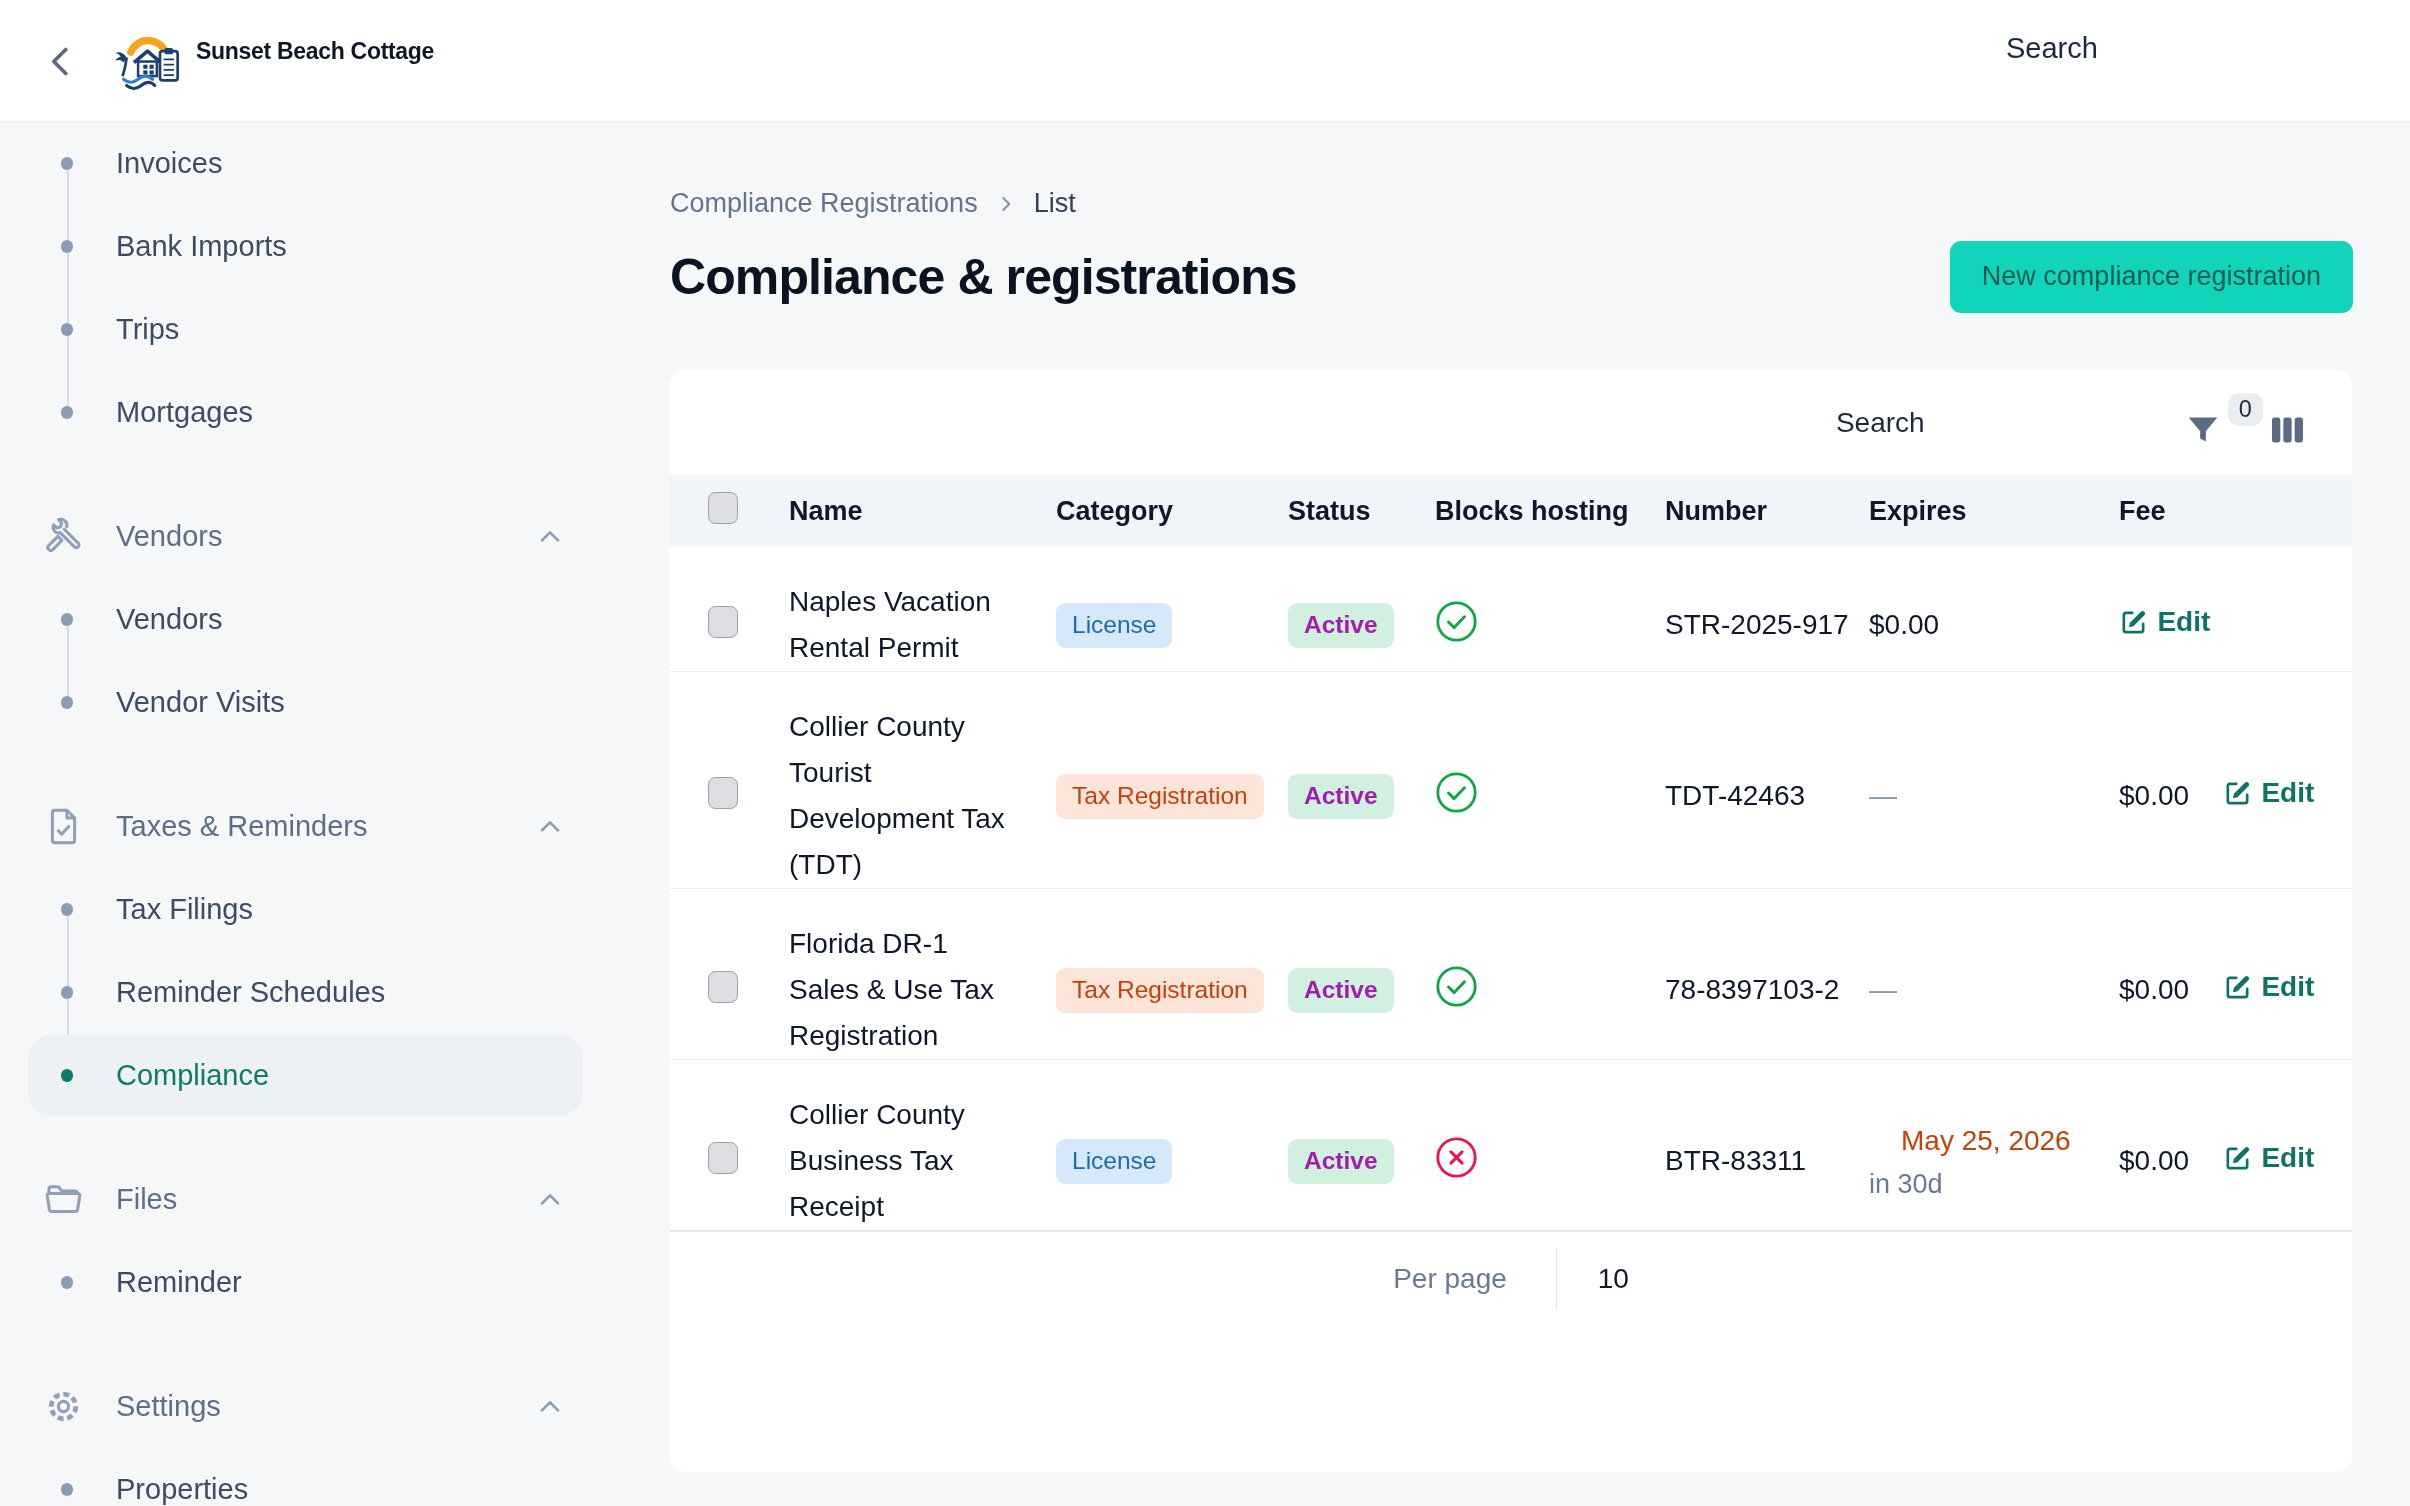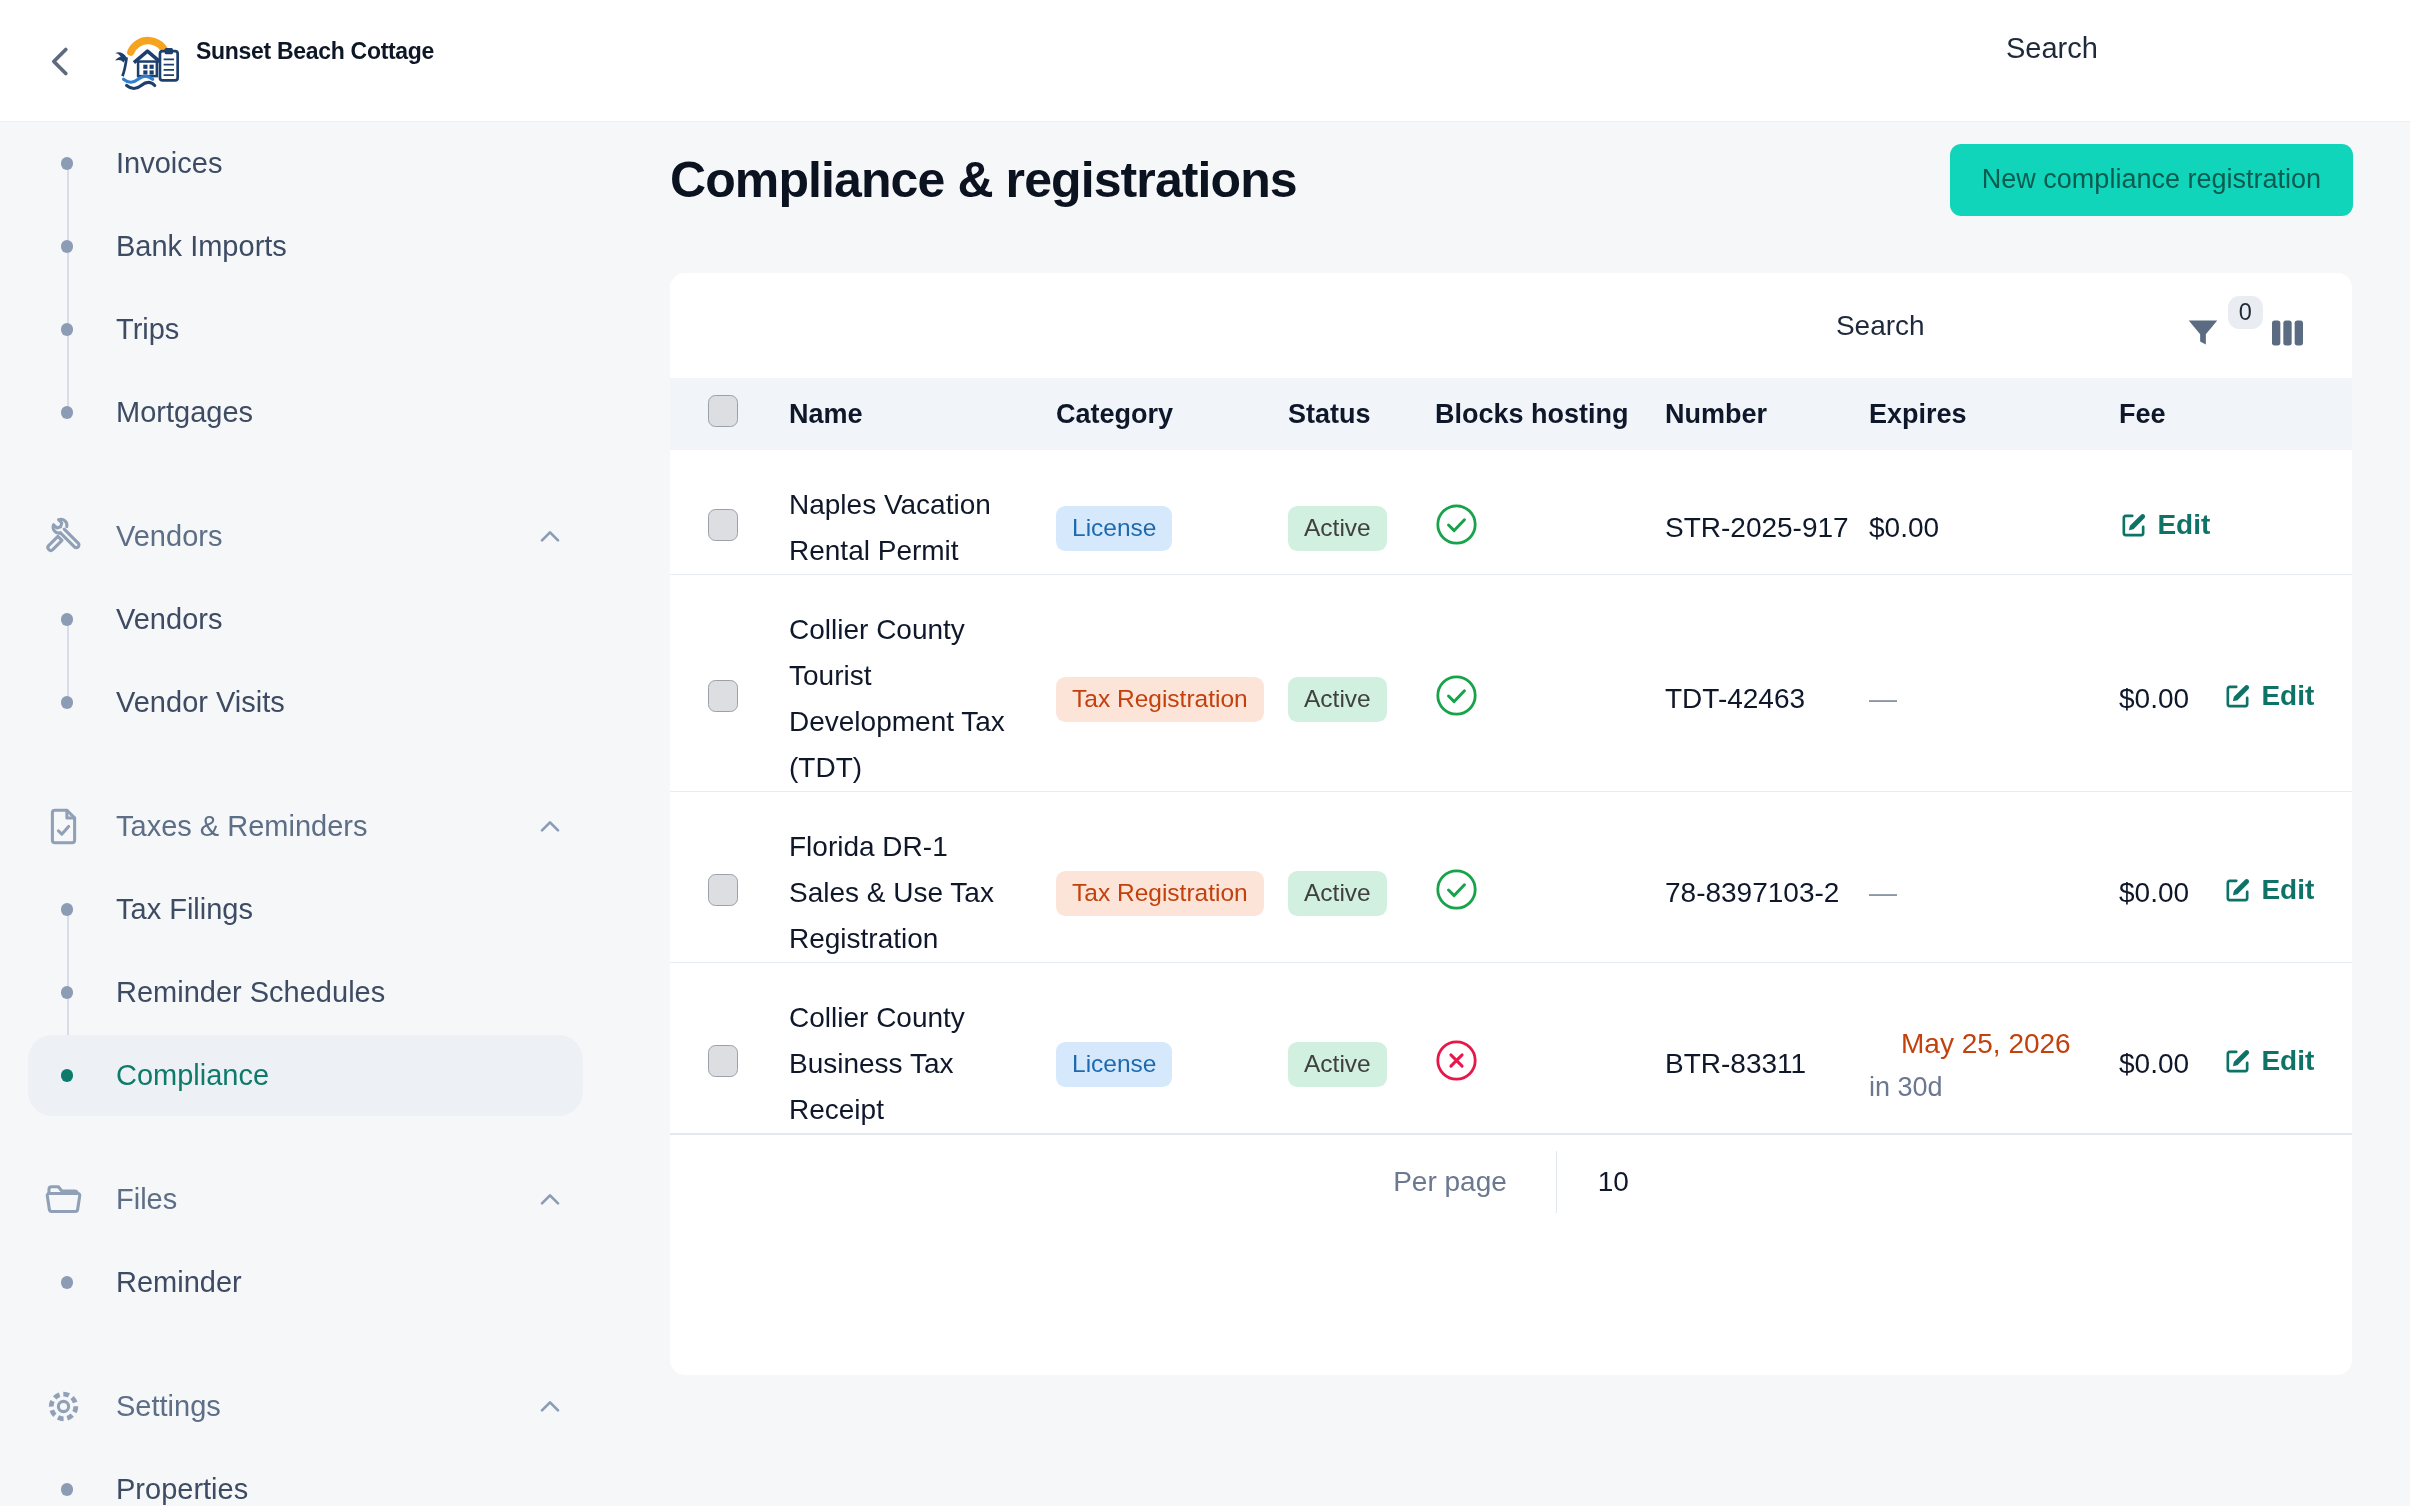--- a/index.html
+++ b/index.html
@@ -74,21 +74,21 @@
   .thead { height:72px; background:#f1f4f8; font-weight:700; font-size:27px; color:#0f172a; }
   .row { background:#ffffff; border-bottom:0.9px solid #e8edf3; padding-top:32px; 
     font-size:28px; }
   .row:last-of-type { border-bottom:0.9px solid #e4e9f0; }
   .checkbox { display:inline-block; width:30px; height:32px; border-radius:7.5px; background:#dcdee2;
     border:1.9px solid #9aa1ab; cursor:pointer; }
   .col-name .name-text { display:inline-block; max-width:221px; line-height:46px; }
   .badge { display:inline-block; font-size:24.5px; padding:8.5px 16px; border-radius:9.4px; white-space:nowrap; }
   .badge-blue { background:#d6e8fb; color:#1d6ab0; }
   .badge-orange { background:#fce4d9; color:#c2410c; }
-  .badge-green { background:#d2f0df; color:#404040; }
+  .badge-green { background:#d2f0df; color:#a21caf;font-weight:bold; }
   .col-blocks { padding-left:13px; }
   .blocks-ico { width:43px; height:43px; display:inline-block; }
   .blocks-ico svg { width:43px; height:43px; }
   .exp-date { line-height:38px; }
   .exp-date.warning { color:#c2410c;margin-left:32px; }
   .exp-date.muted { color:#8a97a8; }
   .exp-in { margin-top:9.4px; color:#6b7890; font-size:27px; }
   .edit-link { display:inline-flex; align-items:center; gap:9.4px; color:#0e7366; font-weight:600;
     font-size:28px; cursor:pointer; text-decoration:none; }
   .edit-ico { width:29px; height:29px; }
@@ -246,20 +246,27 @@
     <div class="nav-item">
     <span class="dot"></span>
     <span class="nav-label">Properties</span>
   </div>
           </div>
   </div>
       </div>
   </aside>
 
   <main class="main">
+    <div class="breadcrumb">
+      <span class="crumb-parent">Compliance Registrations</span>
+      <span class="crumb-sep"><svg viewBox="0 0 24 24">
+            <path d="M9.5 6.5L15 12l-5.5 5.5" fill="none" stroke="#8795a9" stroke-width="2" stroke-linecap="round" stroke-linejoin="round"></path>
+          </svg></span>
+      <span class="crumb-current">List</span>
+    </div>
 
     <div class="title-row">
       <h1 class="page-title">Compliance &amp; registrations</h1>
       <button class="new-btn">New compliance registration</button>
     </div>
 
     <div class="card">
       <div class="toolbar">
         <input class="search-input" type="text" placeholder="Search" style="">
         <span class="filter-wrap">

